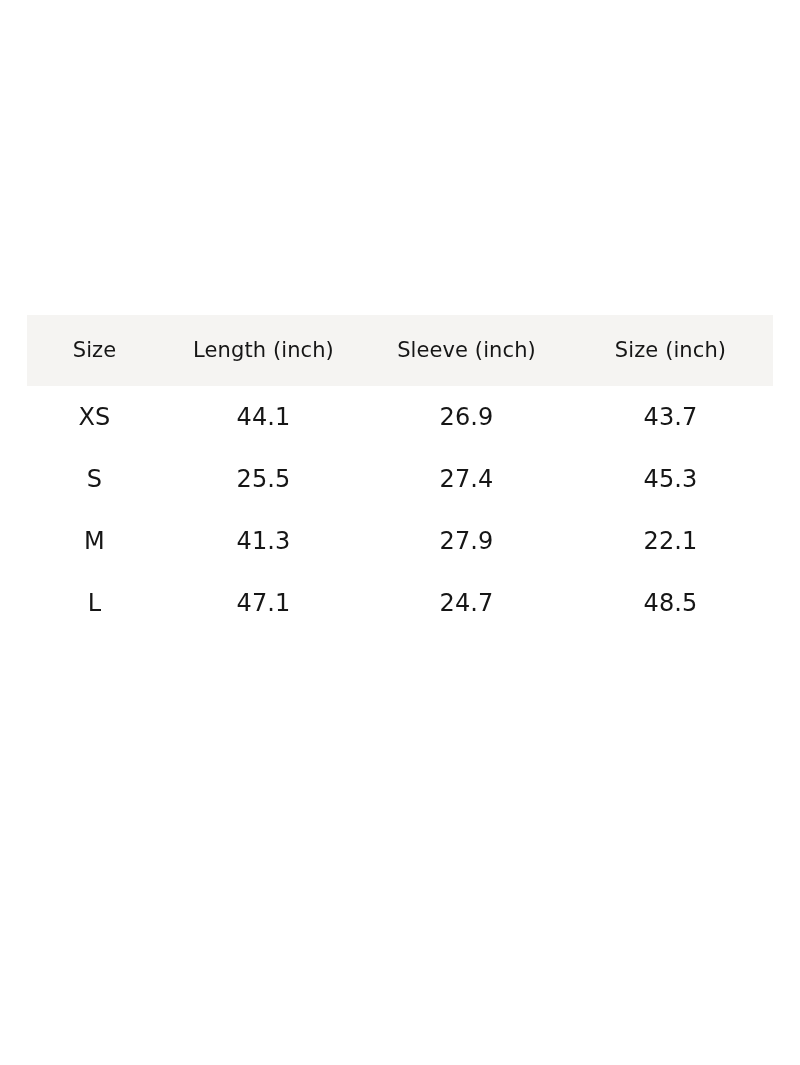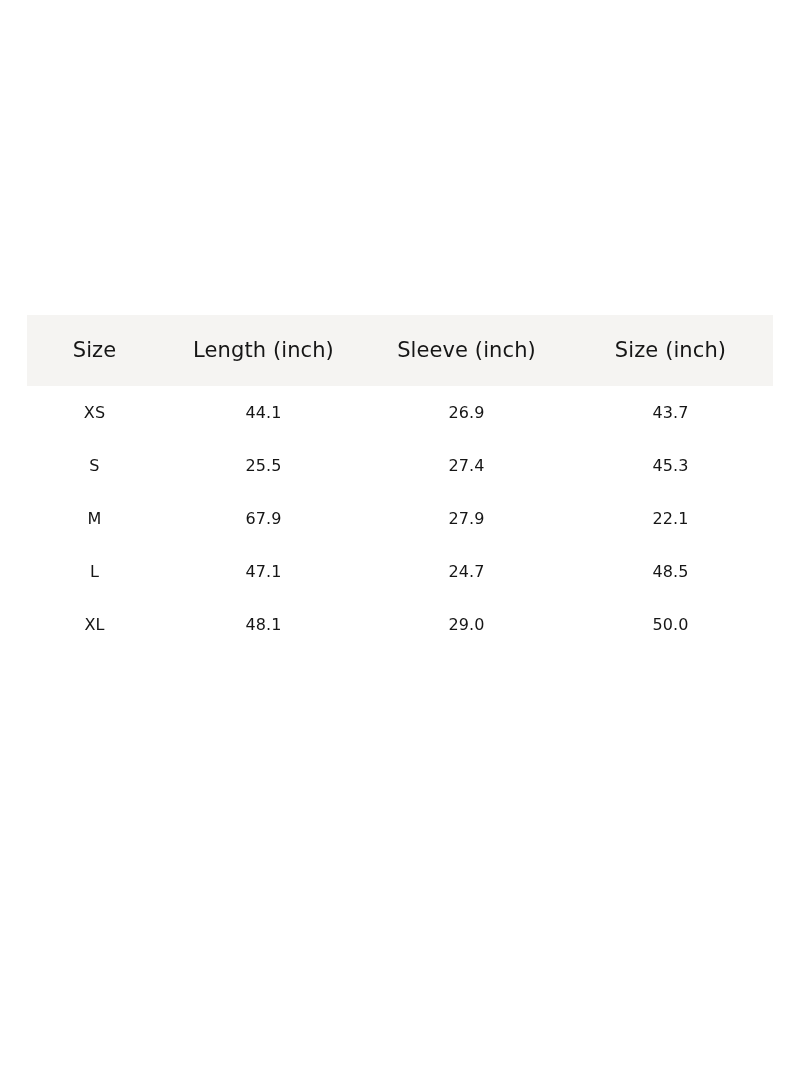--- a/index.html
+++ b/index.html
@@ -39,21 +39,21 @@
   table.size-table th {
     font-weight: 400;
     font-size: 21px;
     color: #161616;
     text-align: center;
     padding: 23px 0 24px 0;
     letter-spacing: 0.1px;
   }
   table.size-table td {
     font-weight: 400;
-    font-size: 16px;
+    font-size: 24px;
     color: #161616;
     text-align: center;
     padding: 17px 0 17px 0;
     letter-spacing: 0.1px;
   }
   table.size-table col.c-size { width: 135px; }
   table.size-table col.c-length { width: 203px; }
   table.size-table col.c-sleeve { width: 203px; }
   table.size-table col.c-bust { width: 205px; }
 </style>
@@ -85,32 +85,26 @@
           <td>43.7</td>
         </tr>
         <tr>
           <td>S</td>
           <td>25.5</td>
           <td>27.4</td>
           <td>45.3</td>
         </tr>
         <tr>
           <td>M</td>
-          <td>67.9</td>
+          <td>41.3</td>
           <td>27.9</td>
           <td>22.1</td>
         </tr>
         <tr>
           <td>L</td>
           <td>47.1</td>
           <td>24.7</td>
           <td>48.5</td>
         </tr>
-        <tr>
-          <td>XL</td>
-          <td>48.1</td>
-          <td>29.0</td>
-          <td>50.0</td>
-        </tr>
       </tbody>
     </table>
   </div>
 </div>
 
 </body></html>

